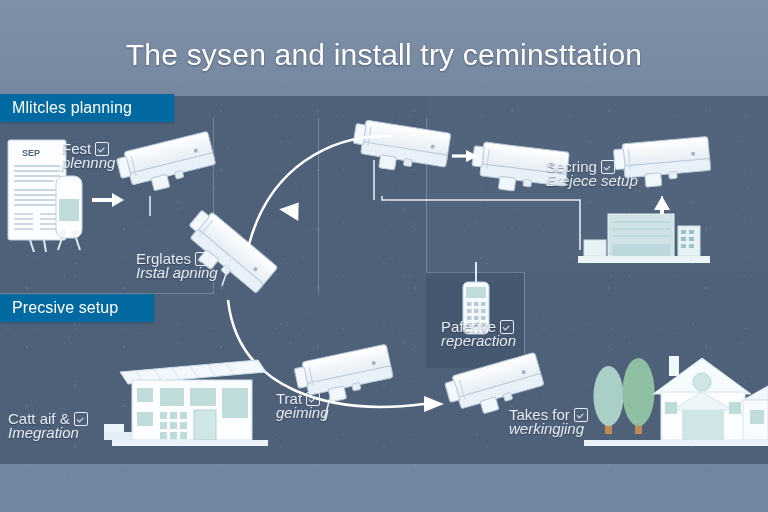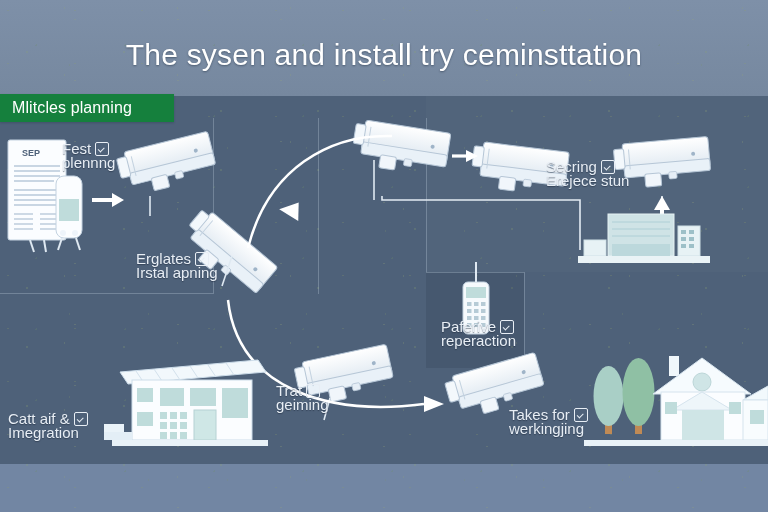--- a/index.html
+++ b/index.html
@@ -35,31 +35,31 @@
 
   
   .vline{position:absolute;width:1px;background:rgba(200,214,230,.30);}
   .hline{position:absolute;height:1px;background:rgba(200,214,230,.30);}
   #panel-right-dark{position:absolute;left:426px;top:272px;width:98px;height:96px;
     background:rgba(28,44,64,.16);}
   #panel-top-right{position:absolute;left:426px;top:96px;width:342px;height:176px;
     background:rgba(255,255,255,.018);}
 
   
-  .section-tab{position:absolute;height:28px;background:#15803d;
+  .section-tab{position:absolute;height:28px;background:#0369a1;
     display:flex;align-items:center;padding:0 12px;
     color:#ffffff;font-size:16px;letter-spacing:.1px;
     box-shadow:0 1px 2px rgba(25,38,56,.25);}
   #tab-planning{left:0;top:94px;width:150px;}
   #tab-setup{left:0;top:294px;width:130px;}
 
   
   .step-label{position:absolute;color:#e8eef5;font-size:15px;line-height:14px;
     text-shadow:0 1px 1px rgba(25,38,56,.5);white-space:nowrap;}
-  .step-label .l2{display:block;}
+  .step-label .l2{display:block;font-style:italic;}
   .chk{display:inline-block;width:12px;height:12px;border:1.6px solid #e8eef5;
     border-radius:2px;position:relative;vertical-align:-2px;margin-left:4px;}
   .chk::after{content:"";position:absolute;left:2px;top:4px;width:5px;height:2.5px;
     border-left:1.6px solid #e8eef5;border-bottom:1.6px solid #e8eef5;
     transform:rotate(-45deg);}
 
   
   #art{position:absolute;left:0;top:0;width:768px;height:512px;}
 </style>
 </head>
@@ -291,42 +291,45 @@
       <polygon points="743,400 768,386 768,400" fill="#f2f9fc" stroke="#d6e4ee" stroke-width="1"></polygon>
       <rect x="743" y="400" width="25" height="40" fill="#f8fcfe" stroke="#d6e4ee" stroke-width="1"></rect>
       <rect x="750" y="410" width="14" height="14" fill="#bfdcdb"></rect>
       <rect x="584" y="440" width="184" height="6" fill="#e9f2f8"></rect>
     </g>
   </svg>
 
   <div class="section-tab" id="tab-planning">
     <span>Mlitcles planning</span>
   </div>
+  <div class="section-tab" id="tab-setup">
+    <span>Precsive setup</span>
+  </div>
 
   <div class="step-label" style="left:62px;top:142px;">
     <span>Fest</span><span class="chk"></span>
     <span class="l2">plennng</span>
   </div>
 
   <div class="step-label" style="left:136px;top:252px;">
     <span>Erglates</span><span class="chk"></span>
     <span class="l2">Irstal apning</span>
   </div>
 
   <div class="step-label" style="left:546px;top:160px;">
     <span>Secring</span><span class="chk"></span>
-    <span class="l2">Erejece stun</span>
+    <span class="l2">Erejece setup</span>
   </div>
 
   <div class="step-label" style="left:441px;top:320px;">
     <span>Paferive</span><span class="chk"></span>
     <span class="l2">reperaction</span>
   </div>
 
-  <div class="step-label" style="left:276px;top:384px;">
+  <div class="step-label" style="left:276px;top:392px;">
     <span>Trat</span><span class="chk"></span>
     <span class="l2">geiming</span>
   </div>
 
   <div class="step-label" style="left:509px;top:408px;">
     <span>Takes for</span><span class="chk"></span>
     <span class="l2">werkingjing</span>
   </div>
 
   <div class="step-label" style="left:8px;top:412px;">

